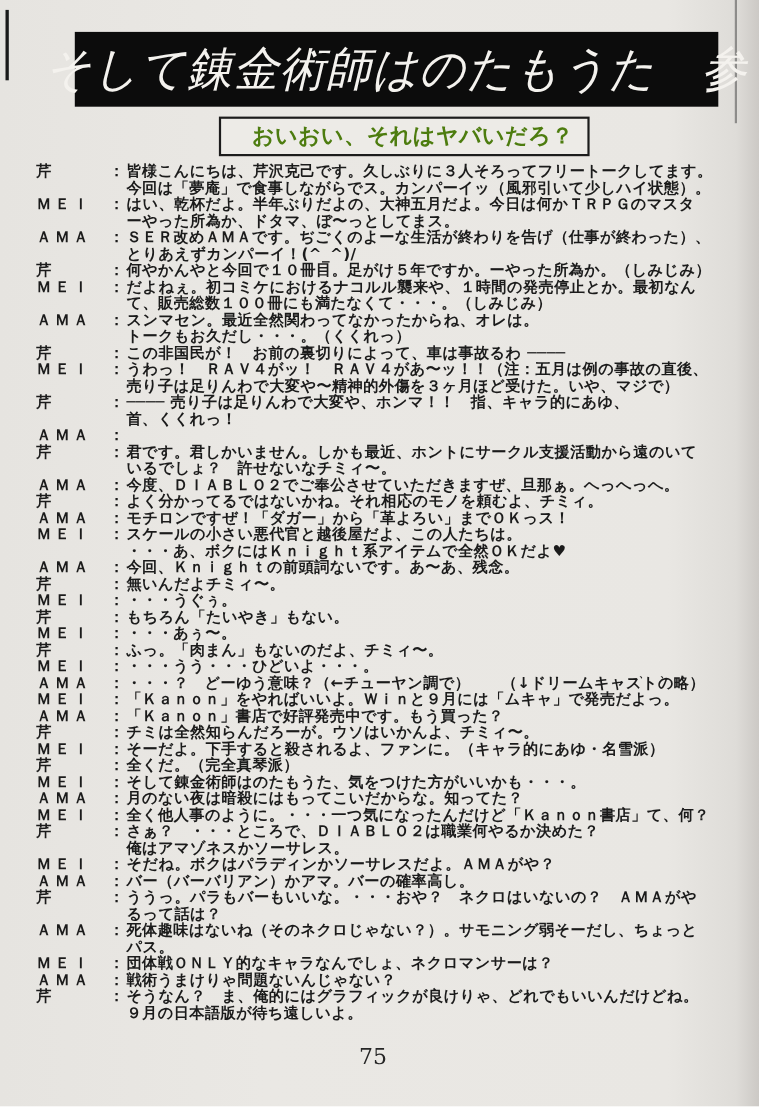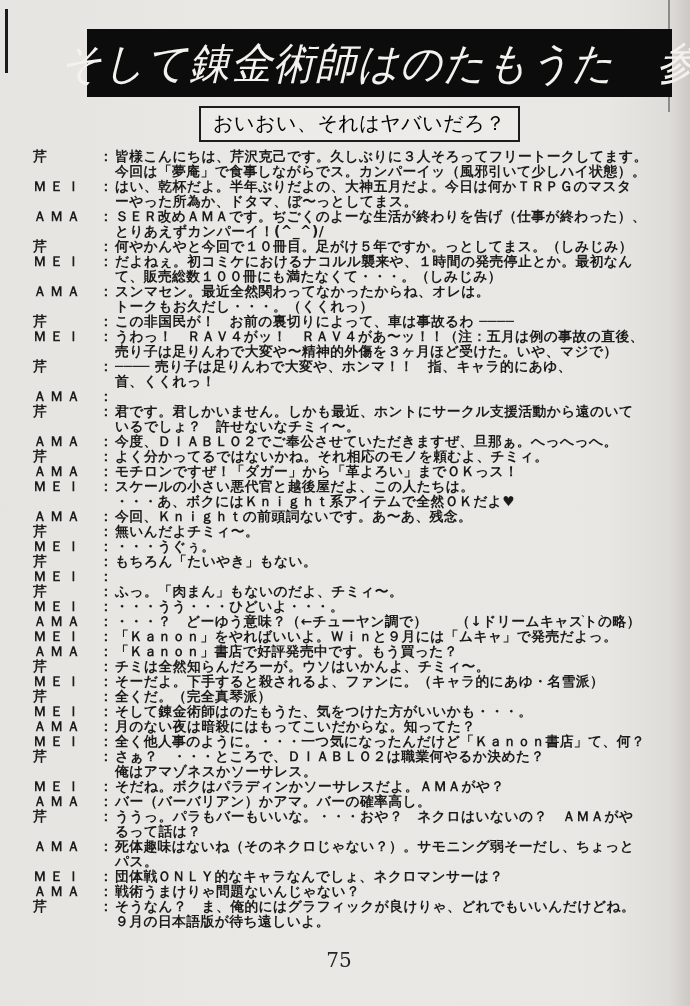--- a/index.html
+++ b/index.html
@@ -10,37 +10,37 @@
   .page{
     position:relative;width:690px;height:1006px;
     background:linear-gradient(to right,#e6e4e0 0,#eae8e4 35%,#e9e7e3 88%,#dedcd8 97%,#ccc9c5 100%);
   }
   
   .artifact-left{position:absolute;left:5px;top:9px;width:3px;height:64px;background:#1a1a1a;}
   .artifact-right{position:absolute;left:668px;top:0;width:2px;height:112px;background:#4a4a4a;opacity:.55;}
 
   
   .banner{
-    position:absolute;left:87px;top:29px;width:585px;height:68px;
+    position:absolute;left:68px;top:29px;width:585px;height:68px;
     background:#0c0c0c;display:flex;align-items:center;justify-content:center;
   }
   .banner .banner-text{
     font-family:"DejaVu Serif",serif;font-style:italic;
     font-size:41px;color:#f4f2ee;white-space:nowrap;letter-spacing:1px;
     transform:scaleY(1.05);
   }
 
   
   .titlebox{
     position:absolute;left:199px;top:106px;
     border:2px solid #1c1c1c;background:#edebe7;
     padding:2px 12px 3px;
   }
   .titlebox .titlebox-text{
-    font-size:20px;font-weight:normal;color:#000000;white-space:nowrap;letter-spacing:0.5px;
+    font-size:20px;font-weight:bold;color:#4d7c0f;white-space:nowrap;letter-spacing:0.5px;margin-left:16px;
   }
 
   
   .dialogue{position:absolute;left:33px;top:149px;width:650px;color:#1b1b1b;}
   .row{position:relative;display:flex;height:15px;line-height:15.4px;
        font-size:13.8px;font-weight:bold;white-space:nowrap;}
   .spk{width:66px;flex:none;letter-spacing:3px;}
   .col{width:16px;flex:none;}
   .txt{flex:1;letter-spacing:0.4px;}
   .marks{position:absolute;top:-8px;left:548px;font-size:9px;font-weight:bold;letter-spacing:10px;color:#222;}
@@ -93,21 +93,21 @@
         <span class="txt">ＳＥＲ改めＡＭＡです。ぢごくのよーな生活が終わりを告げ（仕事が終わった）、</span>
       </div>
       <div class="row">
         <span class="spk"></span>
         <span class="col"></span>
         <span class="txt">とりあえずカンパーイ！(^_^)/</span>
       </div>
       <div class="row">
         <span class="spk">芹</span>
         <span class="col">：</span>
-        <span class="txt">何やかんやと今回で１０冊目。足がけ５年ですか。っとしてまス。（しみじみ）</span>
+        <span class="txt">何やかんやと今回で１０冊目。足がけ５年ですか。ーやった所為か。（しみじみ）</span>
       </div>
       <div class="row">
         <span class="spk">ＭＥＩ</span>
         <span class="col">：</span>
         <span class="txt">だよねぇ。初コミケにおけるナコルル襲来や、１時間の発売停止とか。最初なん</span>
       </div>
       <div class="row">
         <span class="spk"></span>
         <span class="col"></span>
         <span class="txt">て、販売総数１００冊にも満たなくて・・・。（しみじみ）</span>
@@ -202,20 +202,21 @@
         <span class="txt">・・・うぐぅ。</span>
       </div>
       <div class="row">
         <span class="spk">芹</span>
         <span class="col">：</span>
         <span class="txt">もちろん「たいやき」もない。</span>
       </div>
       <div class="row">
         <span class="spk">ＭＥＩ</span>
         <span class="col">：</span>
+        <span class="txt">・・・あぅ〜。</span>
       </div>
       <div class="row">
         <span class="spk">芹</span>
         <span class="col">：</span>
         <span class="txt">ふっ。「肉まん」もないのだよ、チミィ〜。</span>
       </div>
       <div class="row">
         <span class="spk">ＭＥＩ</span>
         <span class="col">：</span>
         <span class="txt">・・・うう・・・ひどいよ・・・。</span>

